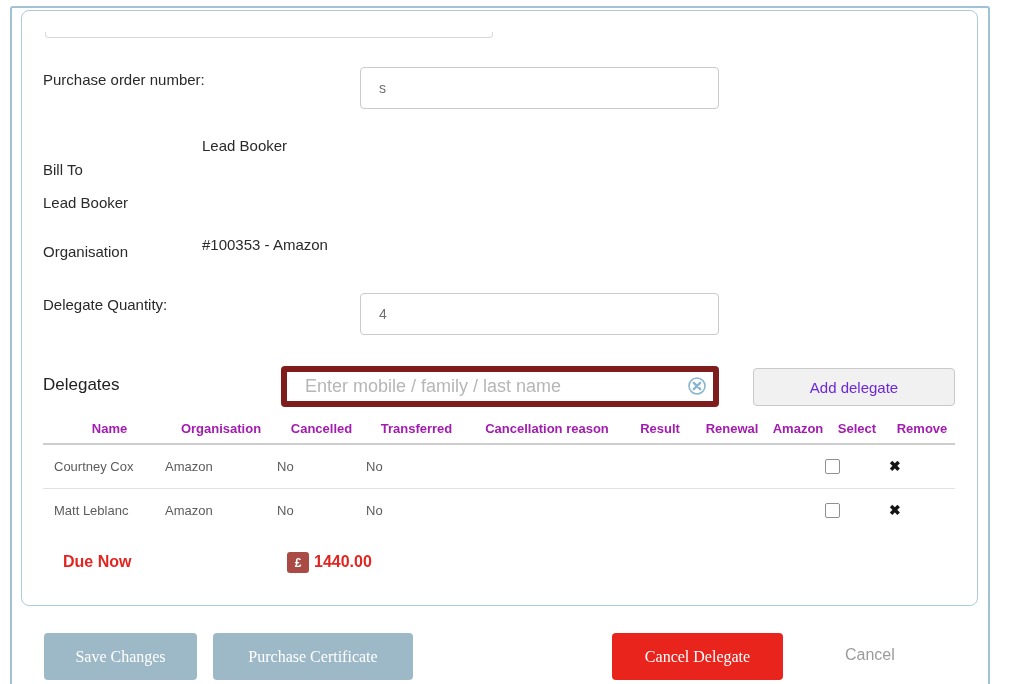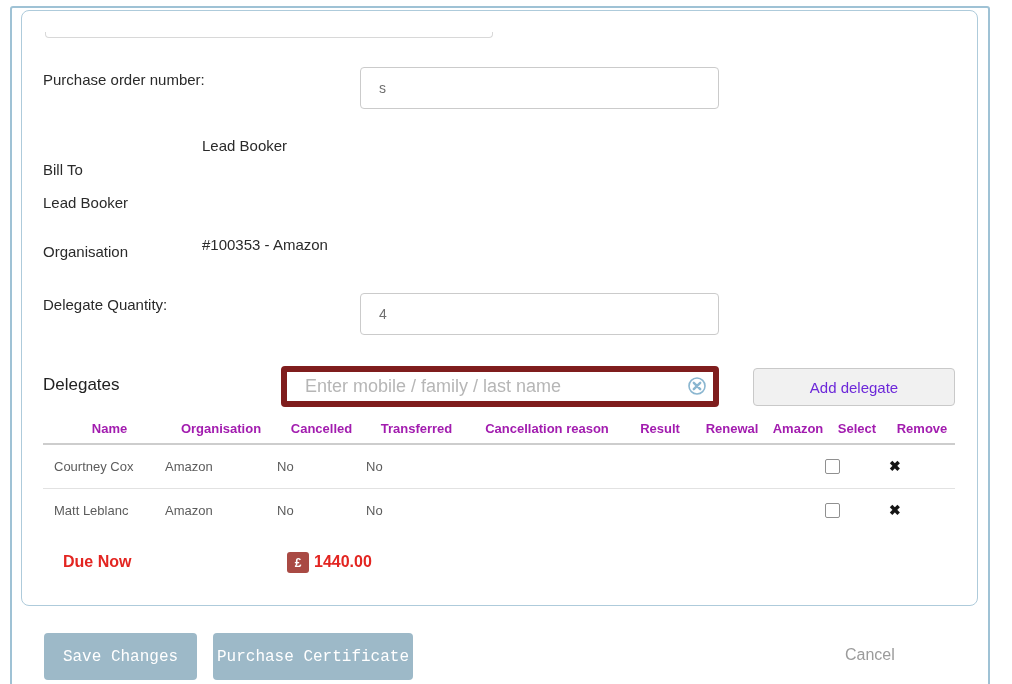--- a/index.html
+++ b/index.html
@@ -77,21 +77,21 @@
   .cur-badge {
     display:inline-flex; align-items:center; justify-content:center;
     width:22px; height:21px; background:#a94a44; border-radius:3px;
     color:#ffffff; font-size:12px; font-weight:bold;
   }
   .due-amount { font-size:16px; font-weight:bold; color:#e32521; }
 
   
   .btn {
     border:none; border-radius:4px; color:#ffffff; cursor:pointer;
-    font-family:Liberation Mono, monospace; font-size:16px;
+    font-family:Liberation Serif, serif; font-size:16px;
     height:47px; display:inline-flex; align-items:center; justify-content:center;
   }
   .btn-bluegray { background:#9db9c8; }
   .btn-red { background:#e8241c; }
   .cancel-link { font-size:16px; color:#9b9b9b; cursor:pointer; }
 </style>
 </head>
 <body>
 
 <div class="screen">
@@ -180,15 +180,16 @@
       </tr>
     </tbody>
   </table>
 
   <div class="abs due-label" style="left:63px; top:517px;">Due Now</div>
   <span class="abs cur-badge" style="left:287px; top:516px;">£</span>
   <div class="abs due-amount" style="left:314px; top:517px;">1440.00</div>
 
   <button class="abs btn btn-bluegray" style="left:44px; top:597px; width:153px;">Save Changes</button>
   <button class="abs btn btn-bluegray" style="left:213px; top:597px; width:200px;">Purchase Certificate</button>
+  <button class="abs btn btn-red" style="left:612px; top:597px; width:171px;">Cancel Delegate</button>
   <span class="abs cancel-link" style="left:845px; top:610px;">Cancel</span>
 
 </div>
 
 </body></html>

